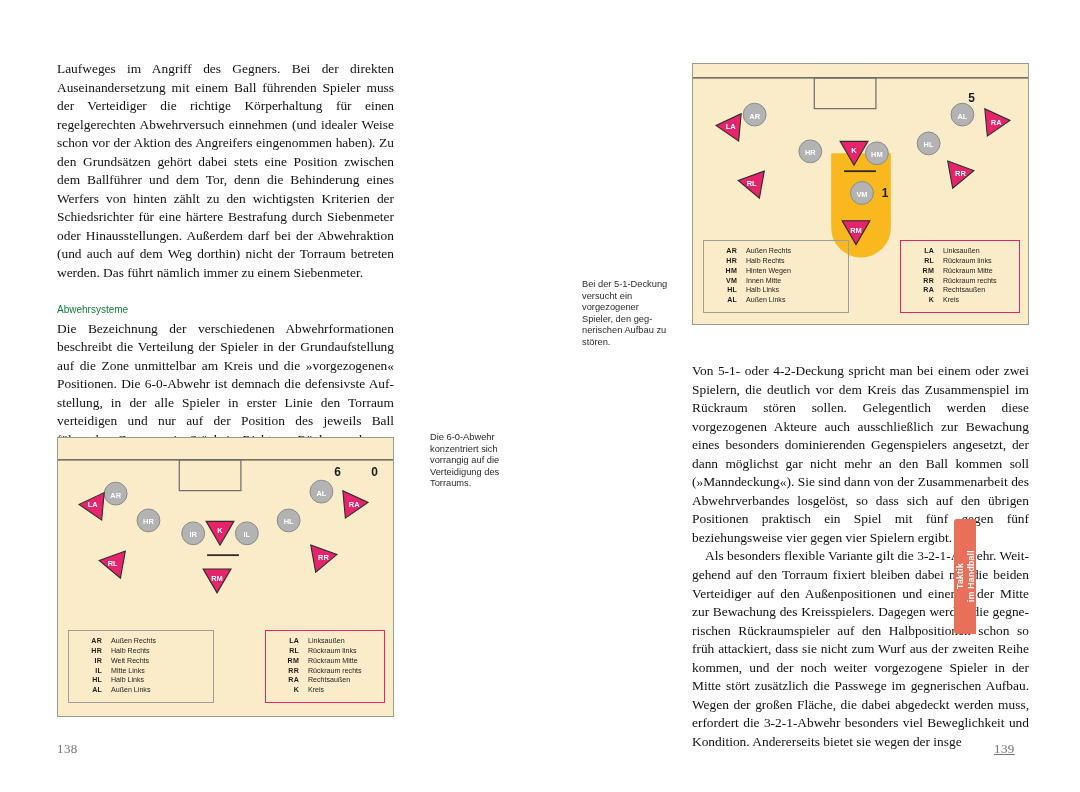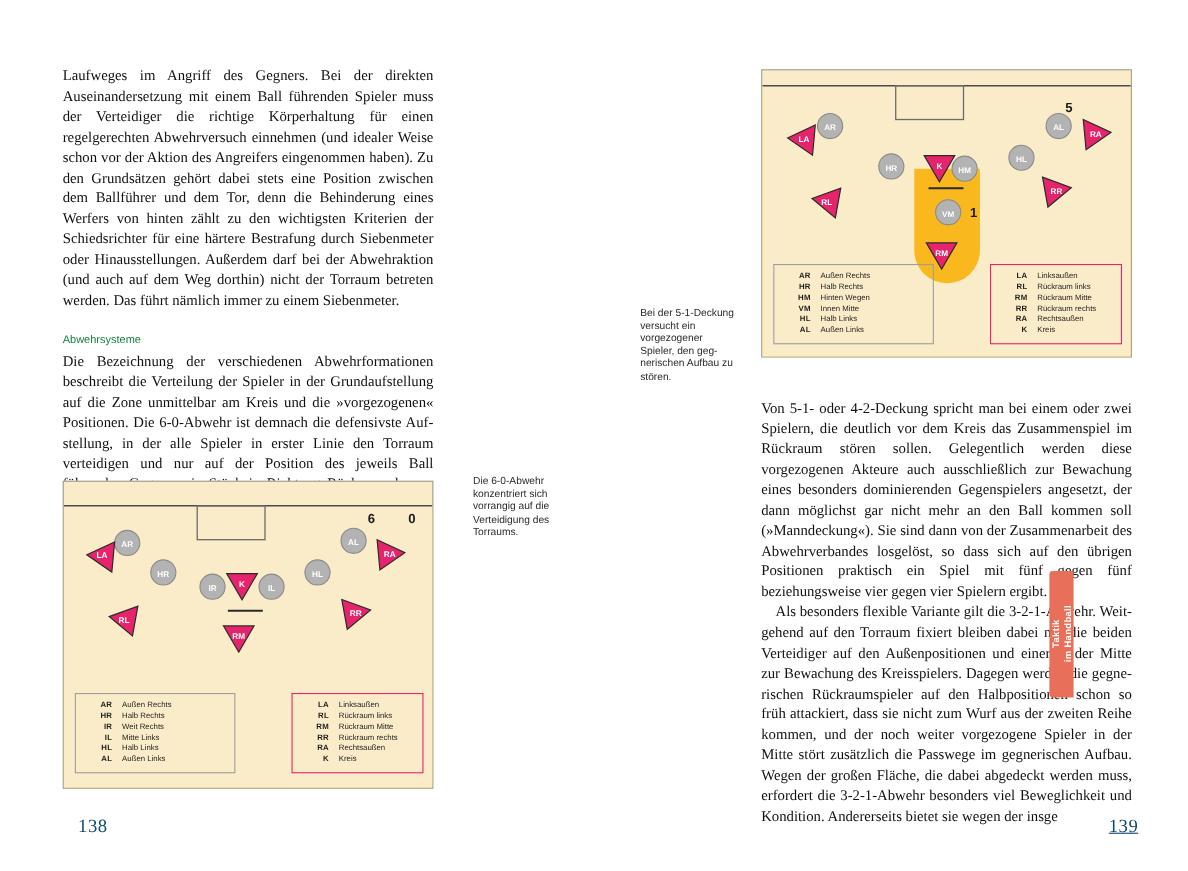--- a/index.html
+++ b/index.html
@@ -50,24 +50,23 @@
     color:#2b2b2b;
     width:86px;
   }
   #caption-60{left:406px;top:432px;margin-left:24px;}
   #caption-51{left:582px;top:279px;}
 
   
   .folio{
     position:absolute;
     font-family:"Liberation Serif", serif;
-    font-size:17px;
-    color:#0c4a6e;
+    font-size:13px;
+    color:#737373;
     letter-spacing:.4px;
-    margin-left:14px;
   }
   #folio-left{left:57px;top:741px;}
   #folio-right{left:994px;top:741px;text-decoration:underline;}
 
   
   .side-tab{
     position:absolute;
     right:0px;top:519px;
     width:22px;height:115px;
     background:#e8705a;

